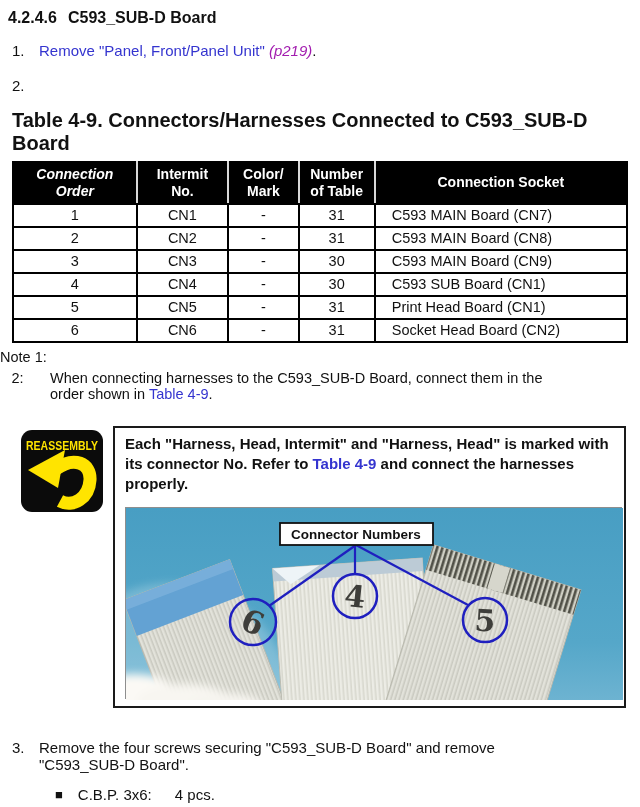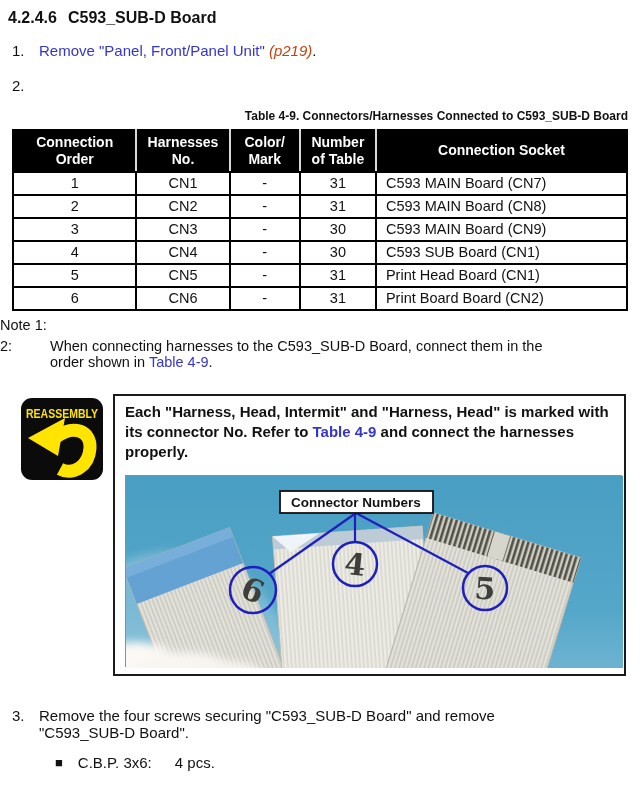--- a/index.html
+++ b/index.html
@@ -13,41 +13,41 @@
 
   h1.heading { margin:9px 0 0 8px; font-size:16px; font-weight:bold; letter-spacing:0; }
   h1.heading .hnum { margin-right:11px; }
 
   .step { display:flex; margin-left:12px; }
   .step-num { width:27px; flex:none; }
   .step-body { max-width:545px; }
   .step1 { margin-top:15px; }
   .step2 { margin-top:18px; }
   .link { color:#3434cf; }
-  .link-italic { color:#c2410c; font-style:italic; }
-
-  .tbl-caption { margin:15px 0 0 12px; width:616px; text-align:right; font-weight:bold; font-size:12px; }
+  .link-italic { color:#a21caf; font-style:italic; }
+
+  .tbl-caption { margin:15px 0 0 12px; width:616px; text-align:left; font-weight:bold; font-size:20px; }
 
   table.conn { border-collapse:collapse; margin:6px 0 0 12px; width:616px; border:2px solid #000; }
   table.conn th {
     background:#000; color:#fff; font-weight:bold; font-size:14px; line-height:1.2;
     white-space:pre-line; text-align:center; vertical-align:middle; padding:3px 2px;
     border-left:2px solid #d9d9d9; border-bottom:2px solid #000;
   }
   table.conn th:first-child { border-left:2px solid #000; }
   table.conn td {
     border:2px solid #000; font-size:14.5px; height:23px;
     text-align:center; vertical-align:middle; padding:0 2px;
   }
-  table.conn td.socket { text-align:left; padding-left:9px; }
-  .w-order{width:128px;} .w-no{width:95px;} .w-color{width:73px;} .w-pins{width:78px;} .w-socket{width:270px;}
+  table.conn td.socket { text-align:left; padding-left:16px; }
+  .w-order{width:128px;font-style:italic;} .w-no{width:95px;} .w-color{width:73px;} .w-pins{width:78px;} .w-socket{width:270px;}
 
   .notes { margin-top:6px; font-size:14.5px; }
   .note-row { display:flex; }
-  .note-label { width:50px; flex:none; text-align:left; padding-right:15px; white-space:nowrap; }
+  .note-label { width:50px; flex:none; text-align:center; padding-right:15px; white-space:nowrap; }
   .note-text { max-width:525px; }
   .note2 { margin-top:5px; }
 
   .reassembly { position:relative; margin:24px 0 16px 113px; }
   .re-icon { position:absolute; left:-93px; top:3px; width:84px; height:84px; }
   .re-box { width:513px; border:2px solid #1a1a1a; padding:6px 6px 7px 10px; background:#fff; }
   .re-text { font-weight:bold; font-size:15px; line-height:20px; max-width:492px; }
   .photo-wrap { margin-top:13px; width:497px; height:192px; border:1px solid #8e8e8e; }
   .photo-wrap svg { display:block; }
 
@@ -74,21 +74,21 @@
     <span class="step-num">2.</span>
   </div>
 
   <div class="tbl-caption">Table 4-9. Connectors/Harnesses Connected to C593_SUB-D Board</div>
 
   <table class="conn">
     <thead>
       <tr>
         <th class="w-order">Connection
 Order</th>
-        <th class="w-no">Harnesses
+        <th class="w-no">Intermit
 No.</th>
         <th class="w-color">Color/
 Mark</th>
         <th class="w-pins">Number
 of Table</th>
         <th class="w-socket">Connection Socket</th>
       </tr>
     </thead>
     <tbody>
       <tr>
@@ -124,21 +124,21 @@
         <td>CN5</td>
         <td>-</td>
         <td>31</td>
         <td class="socket">Print Head Board (CN1)</td>
       </tr>
       <tr>
         <td>6</td>
         <td>CN6</td>
         <td>-</td>
         <td>31</td>
-        <td class="socket">Print Board Board (CN2)</td>
+        <td class="socket">Socket Head Board (CN2)</td>
       </tr>
     </tbody>
   </table>
 
   <div class="notes">
     <div class="note-row">
       <span class="note-label">Note 1:</span>
     </div>
     <div class="note-row note2">
       <span class="note-label">2:</span>

